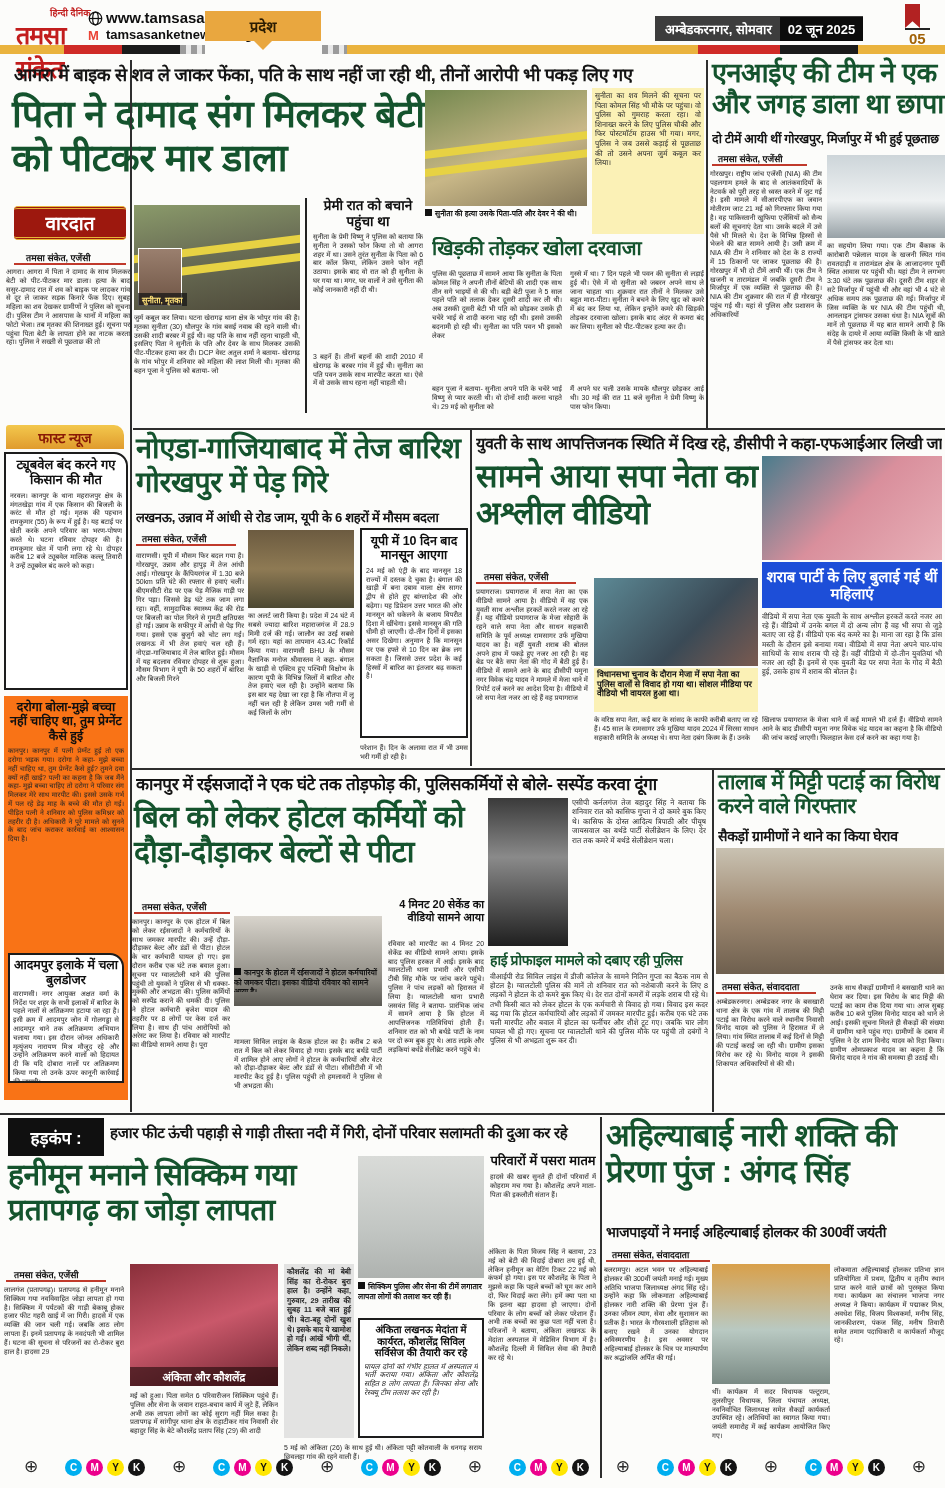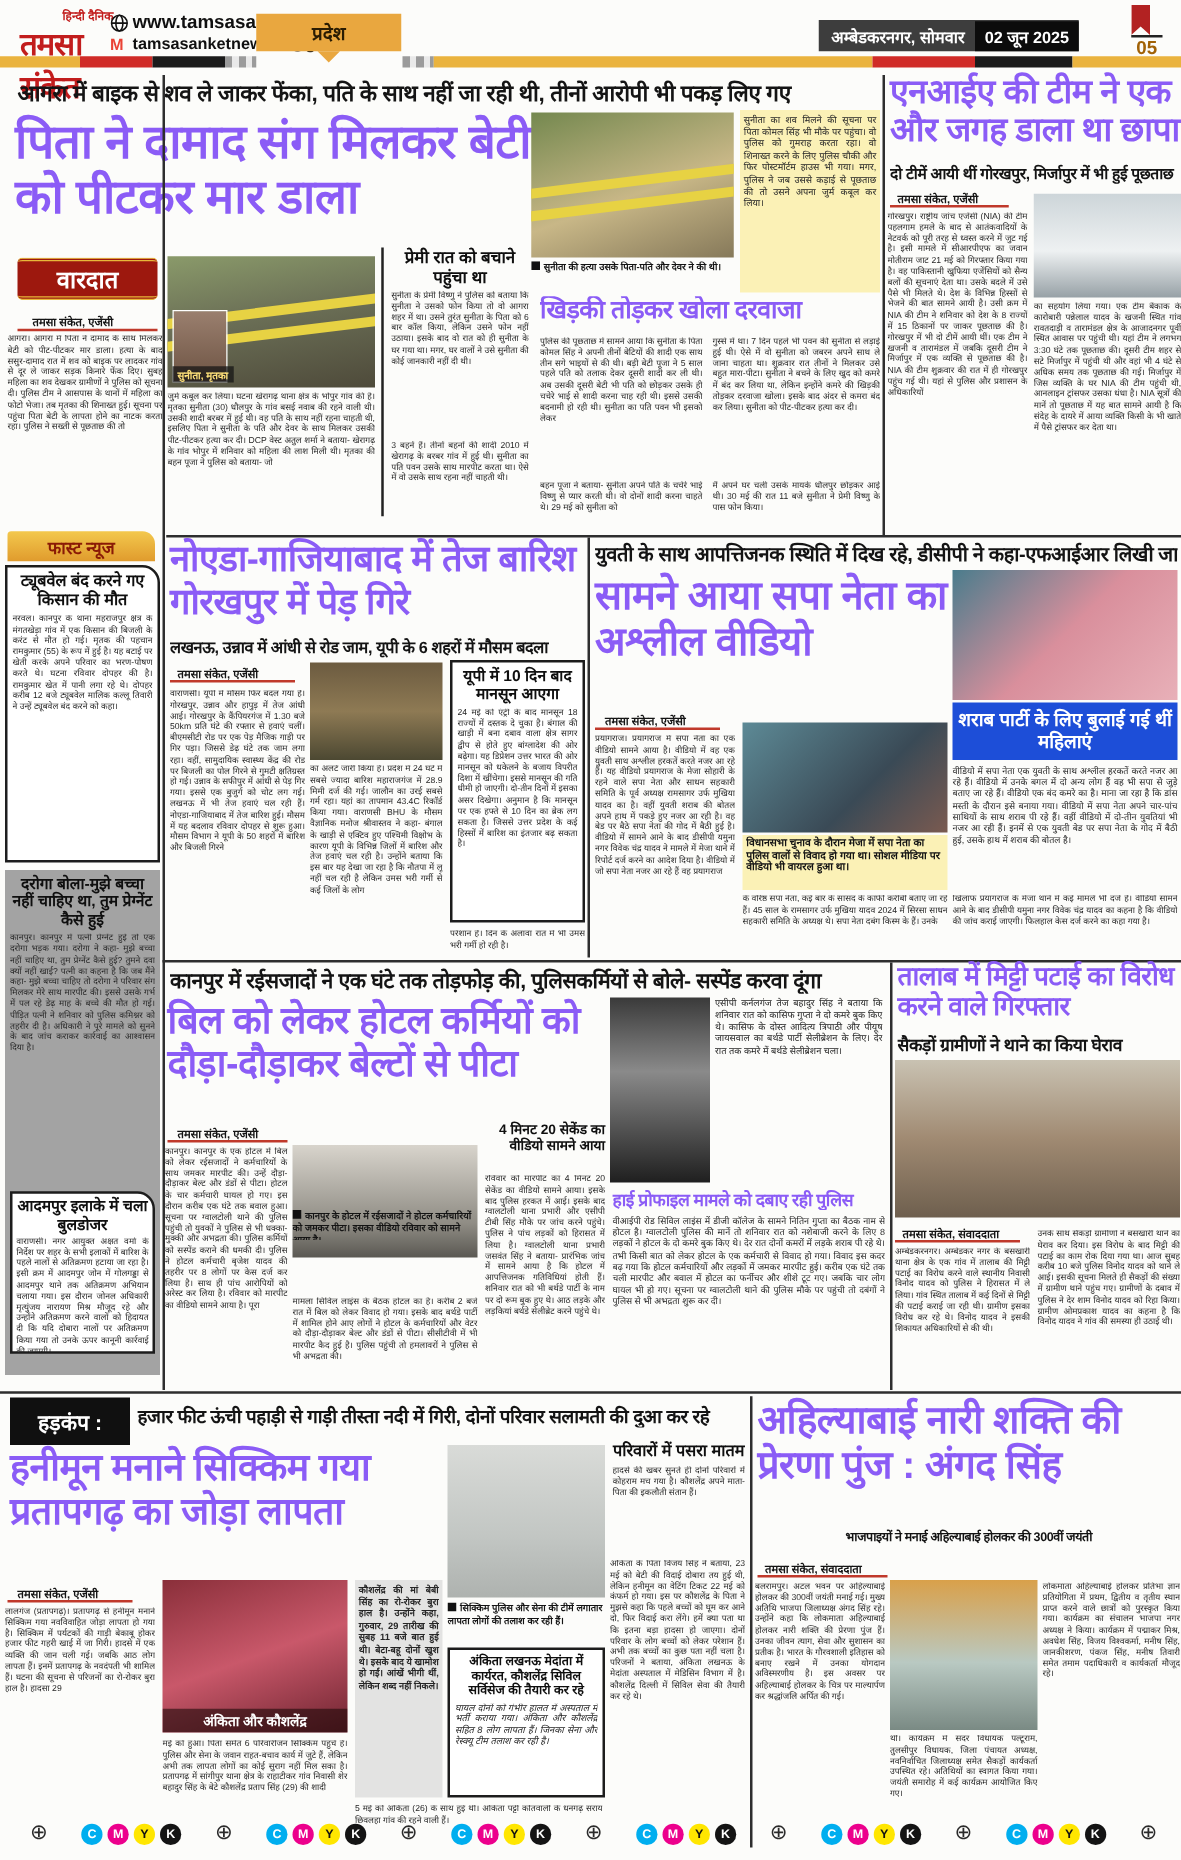--- a/index.html
+++ b/index.html
@@ -1,20 +1,20 @@
 <!DOCTYPE html>
 <html><head>
 <meta charset="utf-8">
 <style>
   html,body{margin:0;padding:0;background:#9a9a9a;}
   #page{position:relative;width:945px;height:1488px;background:#fcfcfa;
         font-family:"Liberation Sans","DejaVu Sans",sans-serif;overflow:hidden;margin:0 auto;}
   .abs{position:absolute;box-sizing:border-box;}
   .nw{white-space:nowrap;overflow:hidden;}
-  .hl{font-weight:800;color:#8b5cf6;letter-spacing:-0.4px;line-height:1.16;}
+  .hl{font-weight:800;color:#14532d;letter-spacing:-0.4px;line-height:1.16;}
   .kick{font-weight:800;color:#141414;letter-spacing:-0.3px;}
   .body{font-size:6.9px;line-height:8.8px;text-align:justify;color:#262626;overflow:hidden;}
   .byline{font-weight:700;font-size:9px;color:#141414;}
   .redrule{height:2px;background:#c0392b;}
   .cap{font-size:7.6px;font-weight:700;line-height:9.6px;color:#141414;overflow:hidden;}
   .sqico{display:inline-block;width:7px;height:7px;background:#111;margin-right:3px;}
   .vline{background:#2e2e2e;width:2px;}
   .hline{background:#2e2e2e;height:2px;}
   .ph{overflow:hidden;background:#b8b1a2;}
   .boxtitle{font-weight:800;text-align:center;color:#0f0f0f;line-height:1.15;}
@@ -23,21 +23,21 @@
   .tab:after{content:"";position:absolute;left:50%;bottom:-9px;margin-left:-9px;border:9px solid transparent;border-top-color:#e9a73f;border-bottom:0;}
   .datebox{background:#3d3d3d;color:#fff;font-weight:700;display:flex;align-items:center;}
   .datebox .d2{background:#0c0c0c;padding:3px 8px;margin-left:8px;}
   .bookmark{width:15px;height:24px;background:#b22222;clip-path:polygon(0 0,100% 0,100% 100%,50% 72%,0 100%);}
   .pageno{border:2px solid #222;border-left:none;border-right:none;font-weight:800;font-size:15px;color:#a16207;padding:0 4px;}
   .tag-red{background:#9d180e;border-top:3px double #e7b73a;border-bottom:3px double #e7b73a;color:#fff;font-weight:800;
            display:flex;align-items:center;justify-content:center;border-radius:4px;}
   .fastnews-tab{background:linear-gradient(180deg,#f3c84d,#e09b2d);color:#8a1a06;font-weight:800;
            display:flex;align-items:center;justify-content:center;border-radius:3px 10px 0 0;}
   .round-box{border:2px solid #1c1c1c;border-radius:0 14px 0 0;background:#fff;}
-  .cream{background:#a3a3a3;}
+  .cream{background:#f97316;}
   .yellowbox{background:#fbf1b6;}
   .maroonbox{background:#1d4ed8;color:#fff;}
   .graybox{background:#e3e3e2;}
   .blackbanner{background:#101010;color:#fff;font-weight:800;display:flex;align-items:center;justify-content:center;}
   .infobox{border:2px solid #1c1c1c;background:#fff;}
   .dot{display:inline-flex;width:17px;height:17px;border-radius:50%;align-items:center;justify-content:center;
        font-size:10px;font-weight:800;margin:0 2px;}
   .dc{background:#00aeef;color:#fff;} .dm{background:#ec008c;color:#fff;}
   .dy{background:#ffe600;color:#111;} .dk{background:#141414;color:#fff;}
   .reg{font-size:17px;color:#2b2b2b;margin:0 4px;}
@@ -238,21 +238,21 @@
   <div class="abs graybox body" style="left:284px;top:1264px;width:70px;height:174px;font-size:7.4px;line-height:9.6px;padding:3px;font-weight:600;">कौशलेंद्र की मां बेबी सिंह का रो-रोकर बुरा हाल है। उन्होंने कहा, गुरुवार, 29 तारीख की सुबह 11 बजे बात हुई थी। बेटा-बहू दोनों खुश थे। इसके बाद ये खामोश हो गईं। आंखें भीगी थीं, लेकिन शब्द नहीं निकले।</div>
   <div class="abs body" style="left:284px;top:1444px;width:198px;height:34px;">5 मई को अंकिता (26) के साथ हुई थी। अंकिता पट्टी कोतवाली के धनगढ़ सराय छिवलहा गांव की रहने वाली हैं।</div>
   <div class="abs infobox" style="left:358px;top:1318px;width:126px;height:120px;padding:4px;">
     <div class="boxtitle" style="font-size:10px;">अंकिता लखनऊ मेदांता में कार्यरत, कौशलेंद्र सिविल सर्विसेज की तैयारी कर रहे</div>
     <div class="body it" style="height:62px;margin-top:4px;font-size:7.4px;">घायल दोनों को गंभीर हालत में अस्पताल में भर्ती कराया गया। अंकिता और कौशलेंद्र सहित 8 लोग लापता हैं। जिनका सेना और रेस्क्यू टीम तलाश कर रही है।</div>
   </div>
   <div class="abs body" style="left:488px;top:1248px;width:108px;height:230px;">अंकिता के पिता विजय सिंह ने बताया, 23 मई को बेटी की विदाई दोबारा तय हुई थी, लेकिन हनीमून का वेटिंग टिकट 22 मई को कंफर्म हो गया। इस पर कौशलेंद्र के पिता ने मुझसे कहा कि पहले बच्चों को घूम कर आने दो, फिर विदाई करा लेंगे। हमें क्या पता था कि इतना बड़ा हादसा हो जाएगा। दोनों परिवार के लोग बच्चों को लेकर परेशान हैं। अभी तक बच्चों का कुछ पता नहीं चला है। परिजनों ने बताया, अंकिता लखनऊ के मेदांता अस्पताल में मेडिसिन विभाग में है। कौशलेंद्र दिल्ली में सिविल सेवा की तैयारी कर रहे थे।</div>
 
   <div class="abs vline" style="left:600px;top:1117px;height:361px;"></div>
   <div class="abs hl" style="left:606px;top:1118px;width:338px;height:98px;font-size:31px;">अहिल्याबाई नारी शक्ति की प्रेरणा पुंज : अंगद सिंह</div>
-  <div class="abs kick nw" style="left:606px;top:1222px;width:338px;font-size:10px;text-align:center;">भाजपाइयों ने मनाई अहिल्याबाई होलकर की 300वीं जयंती</div>
+  <div class="abs kick nw" style="left:606px;top:1222px;width:338px;font-size:14px;">भाजपाइयों ने मनाई अहिल्याबाई होलकर की 300वीं जयंती</div>
   <div class="abs byline" style="left:612px;top:1248px;">तमसा संकेत, संवाददाता</div>
   <div class="abs redrule" style="left:606px;top:1260px;width:104px;"></div>
   <div class="abs body" style="left:604px;top:1266px;width:104px;height:212px;">बलरामपुर। अटल भवन पर अहिल्याबाई होलकर की 300वीं जयंती मनाई गई। मुख्य अतिथि भाजपा जिलाध्यक्ष अंगद सिंह रहे। उन्होंने कहा कि लोकमाता अहिल्याबाई होलकर नारी शक्ति की प्रेरणा पुंज हैं। उनका जीवन त्याग, सेवा और सुशासन का प्रतीक है। भारत के गौरवशाली इतिहास को बनाए रखने में उनका योगदान अविस्मरणीय है। इस अवसर पर अहिल्याबाई होलकर के चित्र पर माल्यार्पण कर श्रद्धांजलि अर्पित की गई।</div>
   <div class="abs ph" style="left:712px;top:1264px;width:118px;height:120px;background:linear-gradient(180deg,#d9a04a,#b9c9c2 55%,#7a8a84);"></div>
   <div class="abs body" style="left:712px;top:1388px;width:118px;height:90px;">थीं। कार्यक्रम में सदर विधायक पल्टूराम, तुलसीपुर विधायक, जिला पंचायत अध्यक्ष, नवनिर्वाचित जिलाध्यक्ष समेत सैकड़ों कार्यकर्ता उपस्थित रहे। अतिथियों का स्वागत किया गया। जयंती समारोह में कई कार्यक्रम आयोजित किए गए।</div>
   <div class="abs body" style="left:834px;top:1266px;width:110px;height:212px;">लोकमाता अहिल्याबाई होलकर प्रतिभा ज्ञान प्रतियोगिता में प्रथम, द्वितीय व तृतीय स्थान प्राप्त करने वाले छात्रों को पुरस्कृत किया गया। कार्यक्रम का संचालन भाजपा नगर अध्यक्ष ने किया। कार्यक्रम में पद्माकर मिश्र, अवधेश सिंह, विजय विश्वकर्मा, मनीष सिंह, जानकीशरण, पंकज सिंह, मनीष तिवारी समेत तमाम पदाधिकारी व कार्यकर्ता मौजूद रहे।</div>
 
   <div class="abs" style="left:20px;top:1456px;width:910px;display:flex;justify-content:space-between;align-items:center;">
     <span class="reg">⊕</span>
     <span>

